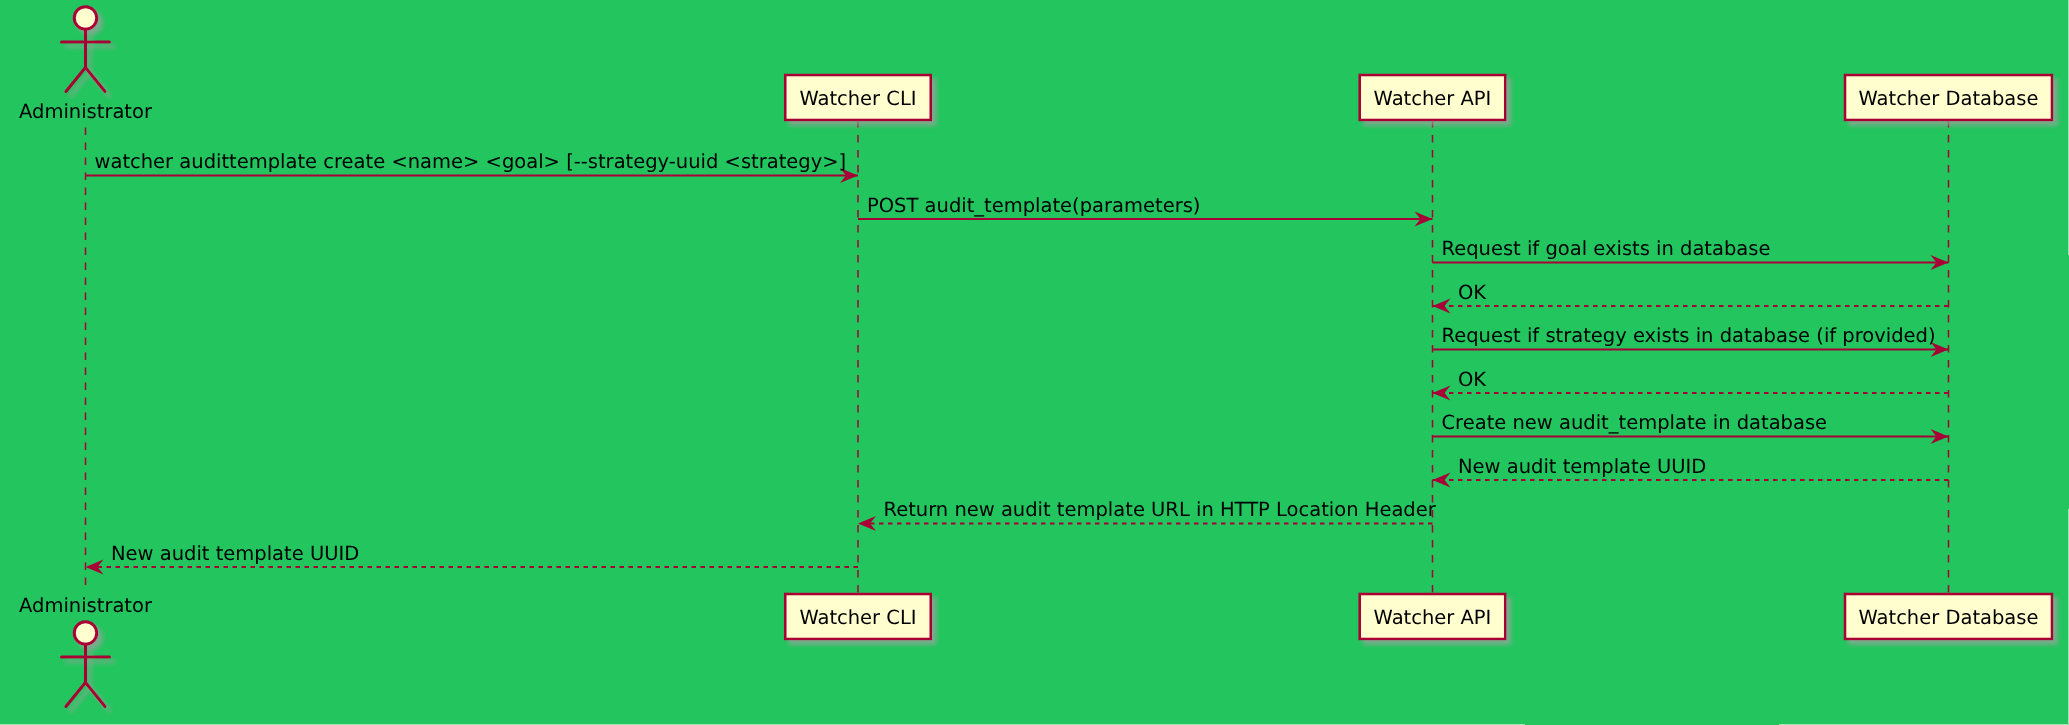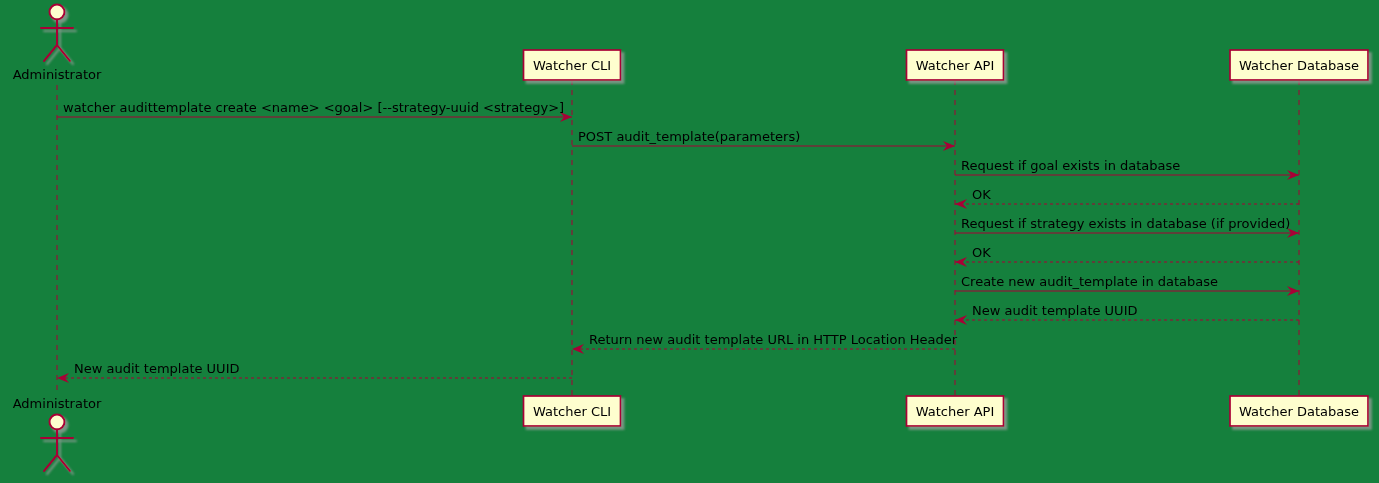--- a/index.html
+++ b/index.html
@@ -4,21 +4,21 @@
 <style>
   html, body {
     margin: 0;
     padding: 0;
     background: #ffffff;
   }
   .canvas {
     position: relative;
     width: 1379px;
     height: 483px;
-    background: #15803d;
+    background: #22c55e;
     font-family: "DejaVu Sans", sans-serif;
   }
   svg {
     display: block;
   }
   svg text {
     font-family: "DejaVu Sans", sans-serif;
   }
 </style>
 </head>

